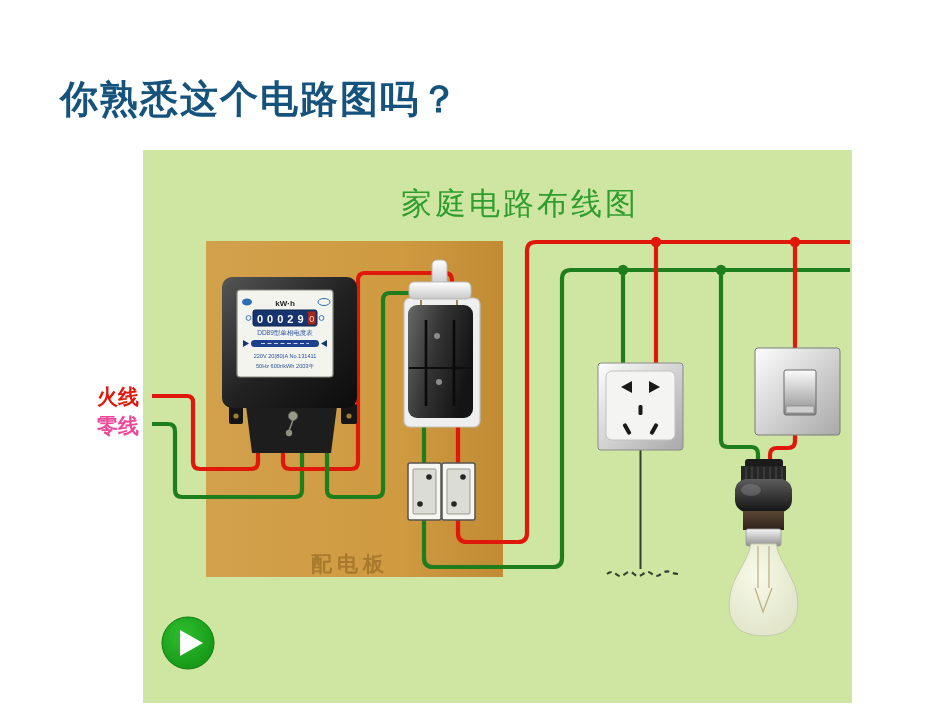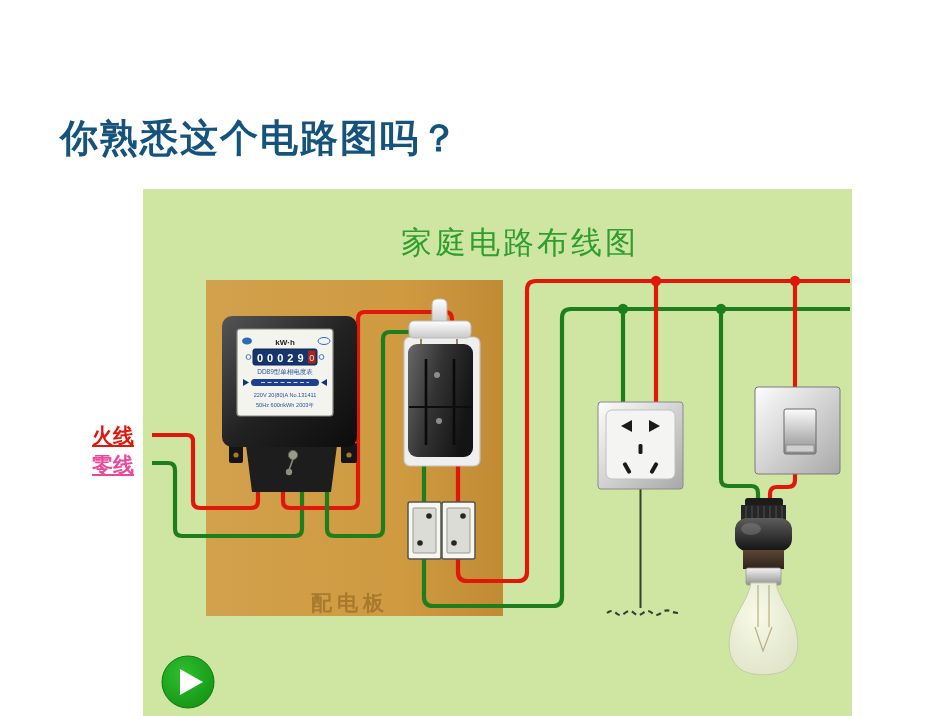--- a/index.html
+++ b/index.html
@@ -1,22 +1,22 @@
 <!DOCTYPE html>
 <html><head>
 <meta charset="utf-8">
 <style>
   html,body{margin:0;padding:0;}
   body{width:950px;height:716px;position:relative;background:#ffffff;overflow:hidden;
        font-family:"Liberation Sans","DejaVu Sans",sans-serif;}
-  .slide{position:absolute;inset:0;margin-top:39px;}
+  .slide{position:absolute;inset:0;}
   .slide-title{position:absolute;left:60px;top:74px;font-size:38px;font-weight:bold;
        color:#15537d;letter-spacing:2px;white-space:nowrap;}
-  .wire-label{position:absolute;left:87px;width:52px;text-align:center;font-size:21px;
-       font-family:"Liberation Serif","DejaVu Serif",serif;font-weight:bold;white-space:nowrap;text-decoration:underline;}
+  .wire-label{position:absolute;left:87px;width:52px;text-align:right;font-size:21px;
+       font-family:"Liberation Serif","DejaVu Serif",serif;font-weight:bold;white-space:nowrap;}
   .wire-label.live{top:383px;color:#e0170b;}
   .wire-label.neutral{top:412px;color:#ec4899;}
   .panel{position:absolute;left:143px;top:150px;width:709px;height:553px;background:#cfe6a2;}
   svg{display:block;}
   text{font-family:"Liberation Sans","DejaVu Sans",sans-serif;}
   .serif-text{font-family:"Liberation Serif","DejaVu Serif",serif;}
 </style>
 </head>
 <body>
 

